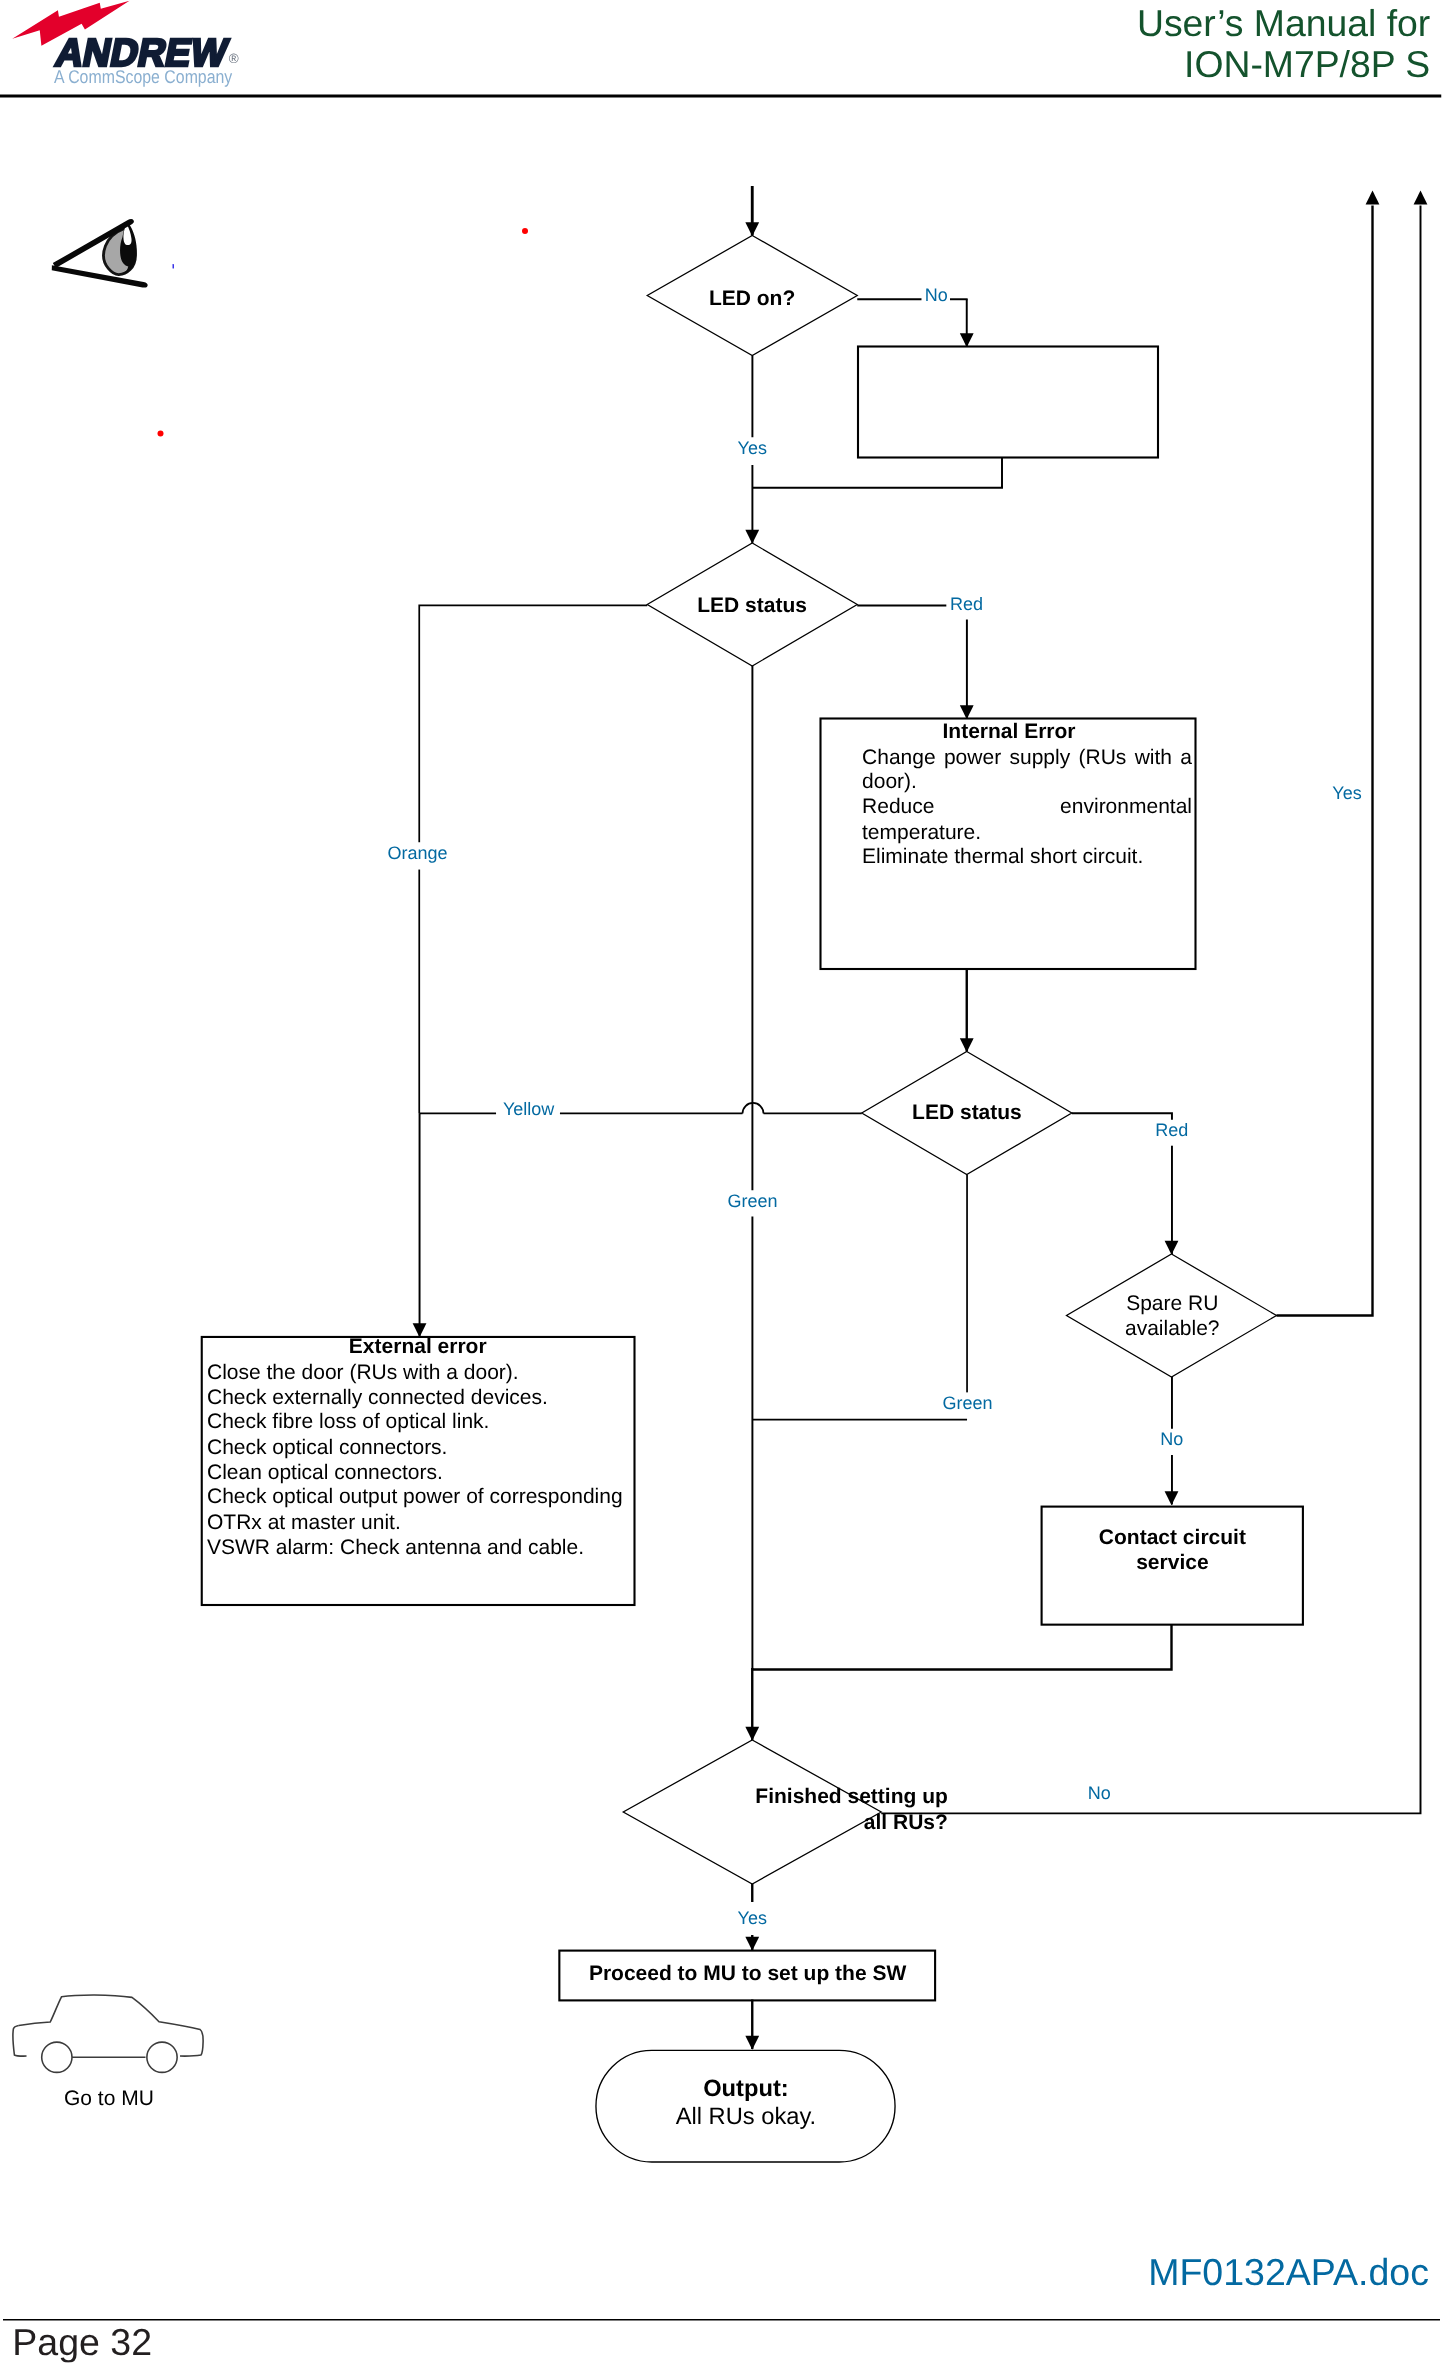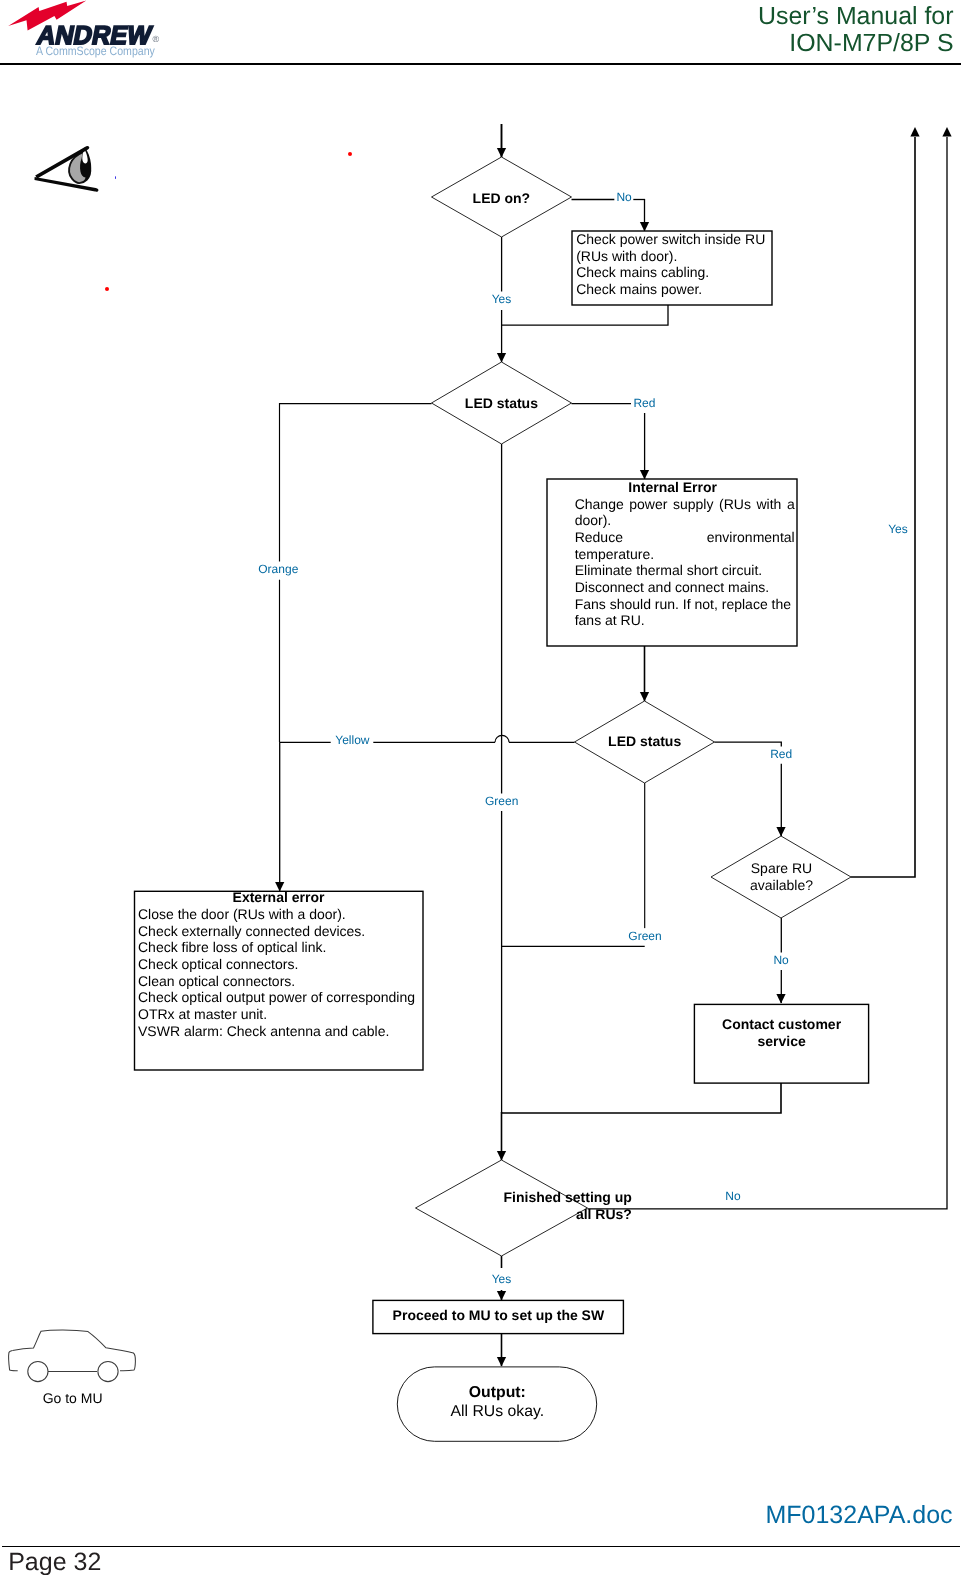--- a/index.html
+++ b/index.html
@@ -165,45 +165,38 @@
 
   <div id="txtlayer">
 <div class="t" style="left:371.4px;top:189.7px;width:260px;text-align:center;font-size:14px;line-height:16.6px;font-weight:bold;">LED on?</div>
 <div class="t" style="left:371.4px;top:394.7px;width:260px;text-align:center;font-size:14px;line-height:16.6px;font-weight:bold;">LED status</div>
 <div class="t" style="left:514.65px;top:732.8px;width:260px;text-align:center;font-size:14px;line-height:16.6px;font-weight:bold;">LED status</div>
 <div class="t" style="left:651.5px;top:860.2px;width:260px;text-align:center;font-size:14px;line-height:16.9px;">
         <div>Spare RU</div>
         <div>available?</div>
       </div>
 <div class="t" style="left:651.6px;top:1016.3px;width:260px;text-align:center;font-size:14px;line-height:16.6px;font-weight:bold;">
-        <div>Contact customer</div>
+        <div>Contact circuit</div>
         <div>service</div>
       </div>
 <div class="t" style="left:371.9px;top:1189.3px;width:260px;text-align:right;font-size:14px;line-height:16.8px;font-weight:bold;">
         <div>Finished setting up</div>
         <div>all RUs?</div>
       </div>
 <div class="t" style="left:368.4px;top:1307.1px;width:260px;text-align:center;font-size:14px;line-height:16.6px;font-weight:bold;">Proceed to MU to set up the SW</div>
 <div class="t" style="left:367.3px;top:1383.1px;width:260px;text-align:center;font-size:15.8px;line-height:19px;">
         <div style="font-weight:bold;">Output:</div>
         <div>All RUs okay.</div>
       </div>
 <div class="t" style="left:-57.4px;top:1389.7px;width:260px;text-align:center;font-size:14px;line-height:16.7px;">Go to MU</div>
-<div class="t boxtxt" style="left:576.2px;top:230.9px;width:193px;text-align:justify;">
-        <div>Check power switch inside RU</div>
-        <div>(RUs with door).</div>
-        <div>Check mains cabling.</div>
-        <div>Check mains power.</div>
-      </div>
 <div class="t boxtxt" style="left:550.7px;top:478.8px;width:244px;">
         <div class="boxtitle">Internal Error</div>
         <div class="just">Change power supply (RUs with a door).</div>
         <div class="just">Reduce environmental temperature.</div>
         <div class="just">Eliminate thermal short circuit.</div>
-        <div class="just">Disconnect and connect mains. Fans should run. If not, replace the fans at RU.</div>
       </div>
 <div class="t boxtxt" style="left:138px;top:889.1px;width:281px;">
         <div class="boxtitle">External error</div>
         <div>Close the door (RUs with a door).</div>
         <div>Check externally connected devices.</div>
         <div>Check fibre loss of optical link.</div>
         <div>Check optical connectors.</div>
         <div>Clean optical connectors.</div>
         <div>Check optical output power of corresponding OTRx at master unit.</div>
         <div>VSWR alarm: Check antenna and cable.</div>

